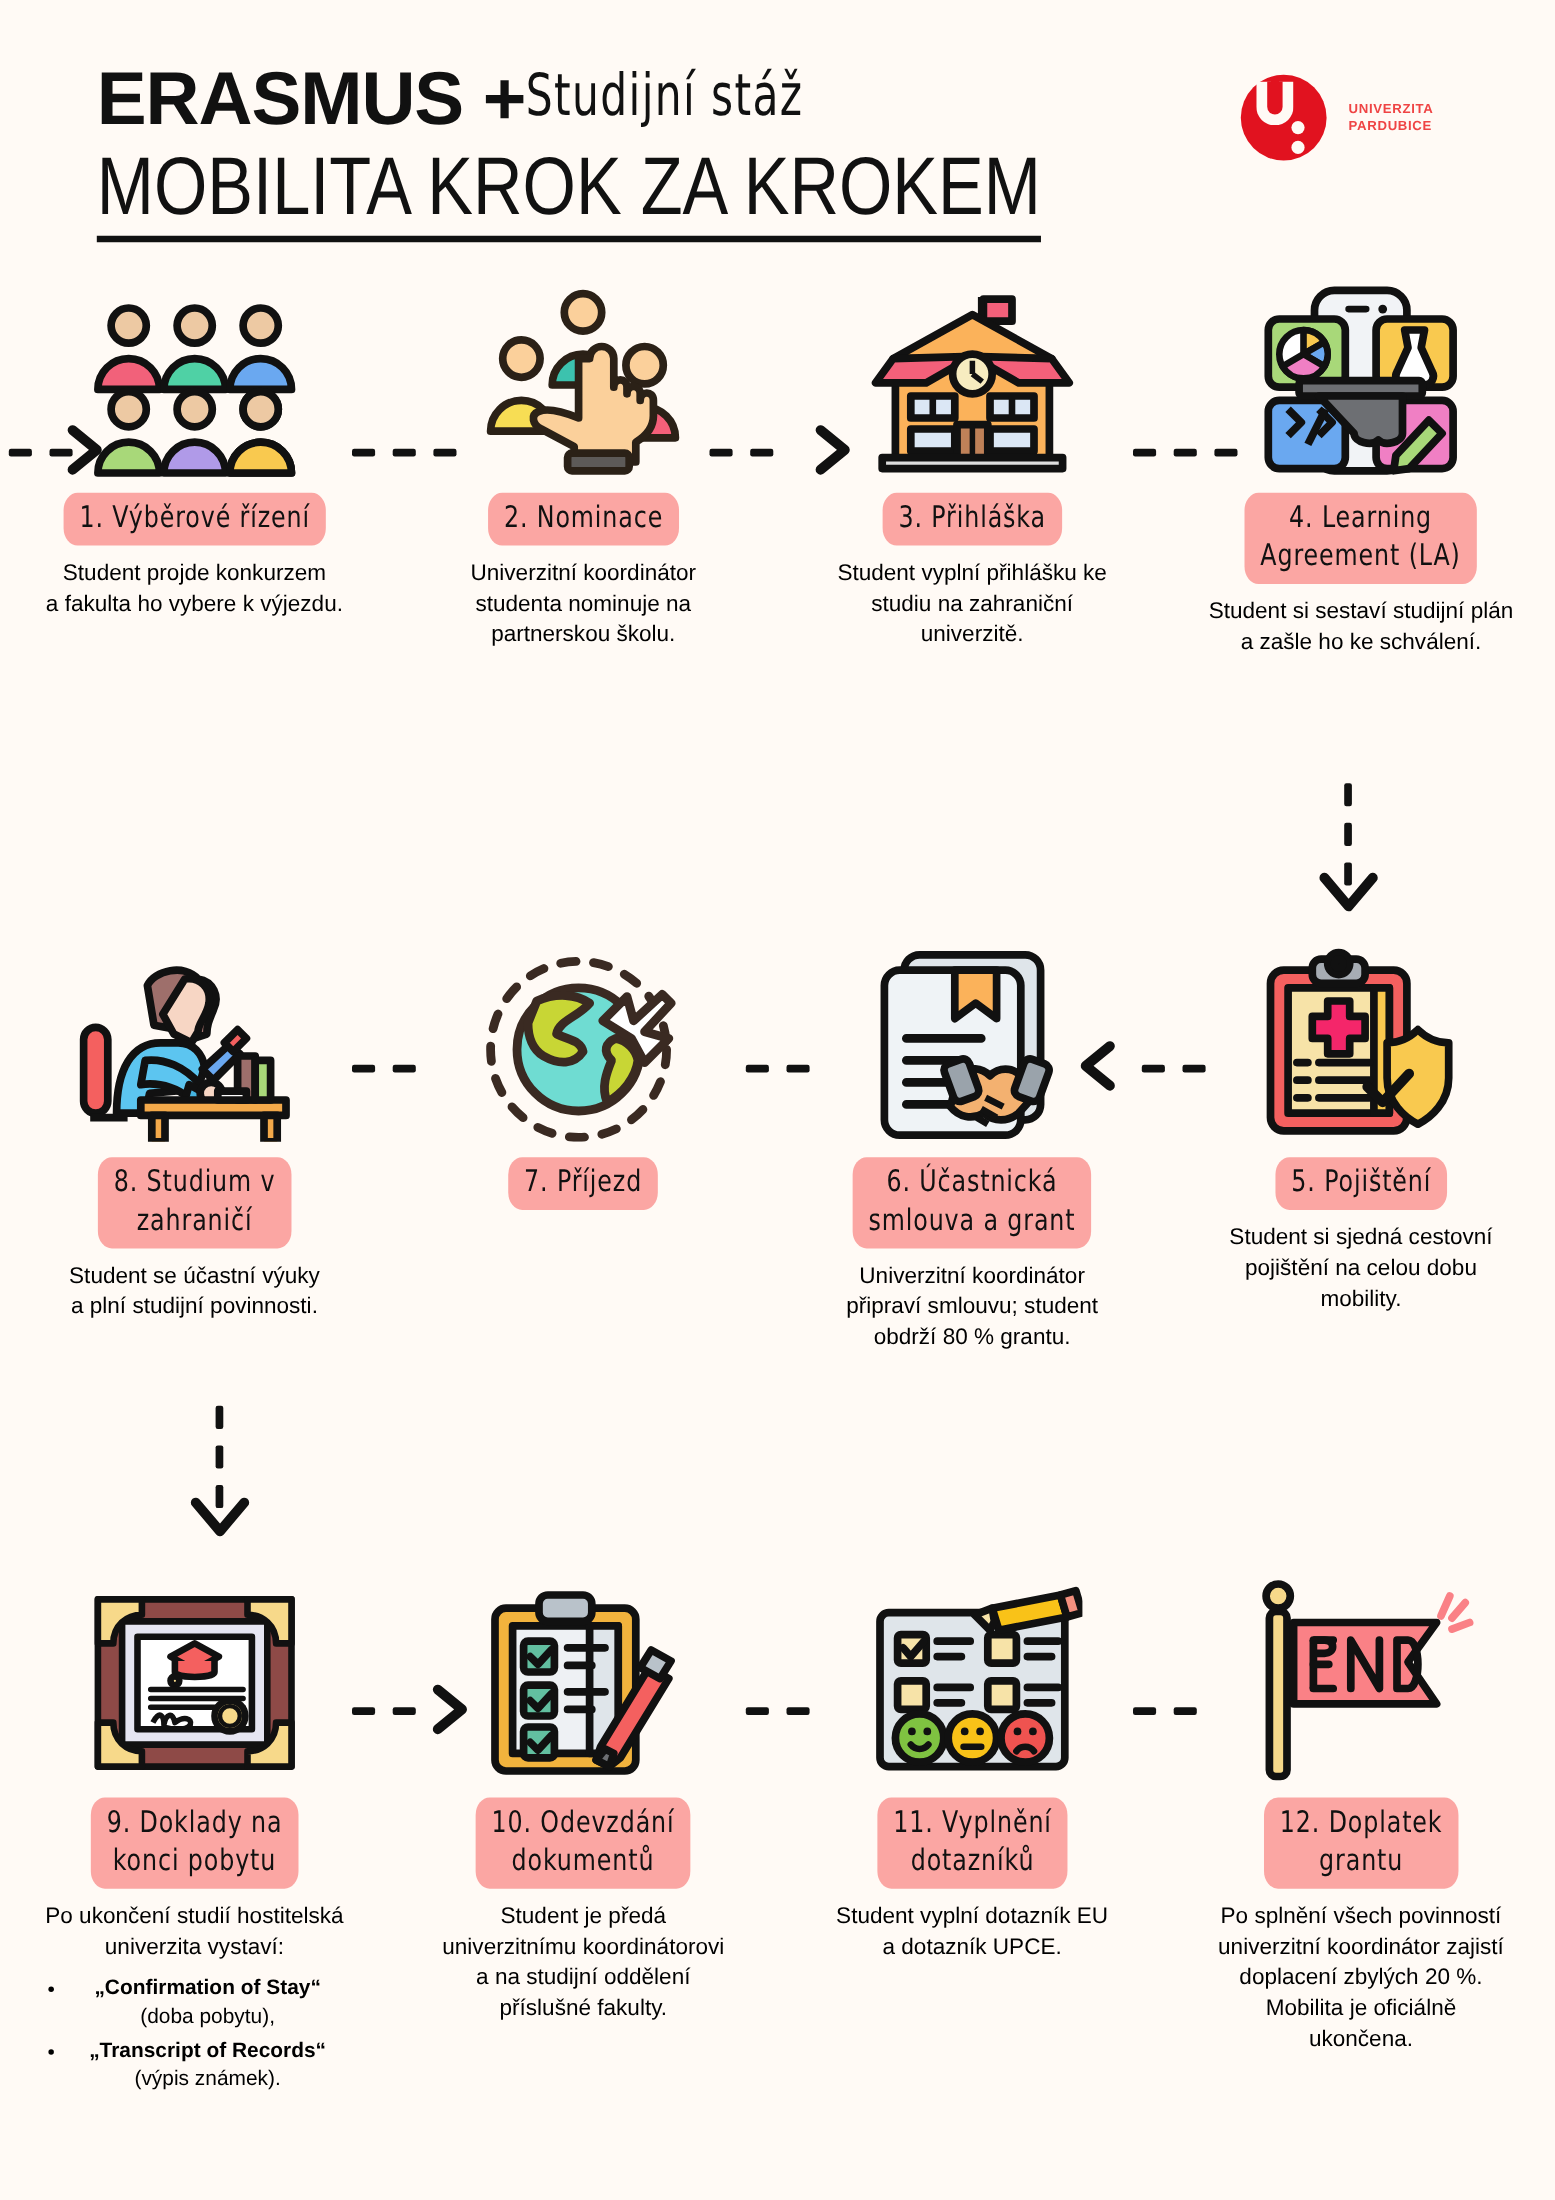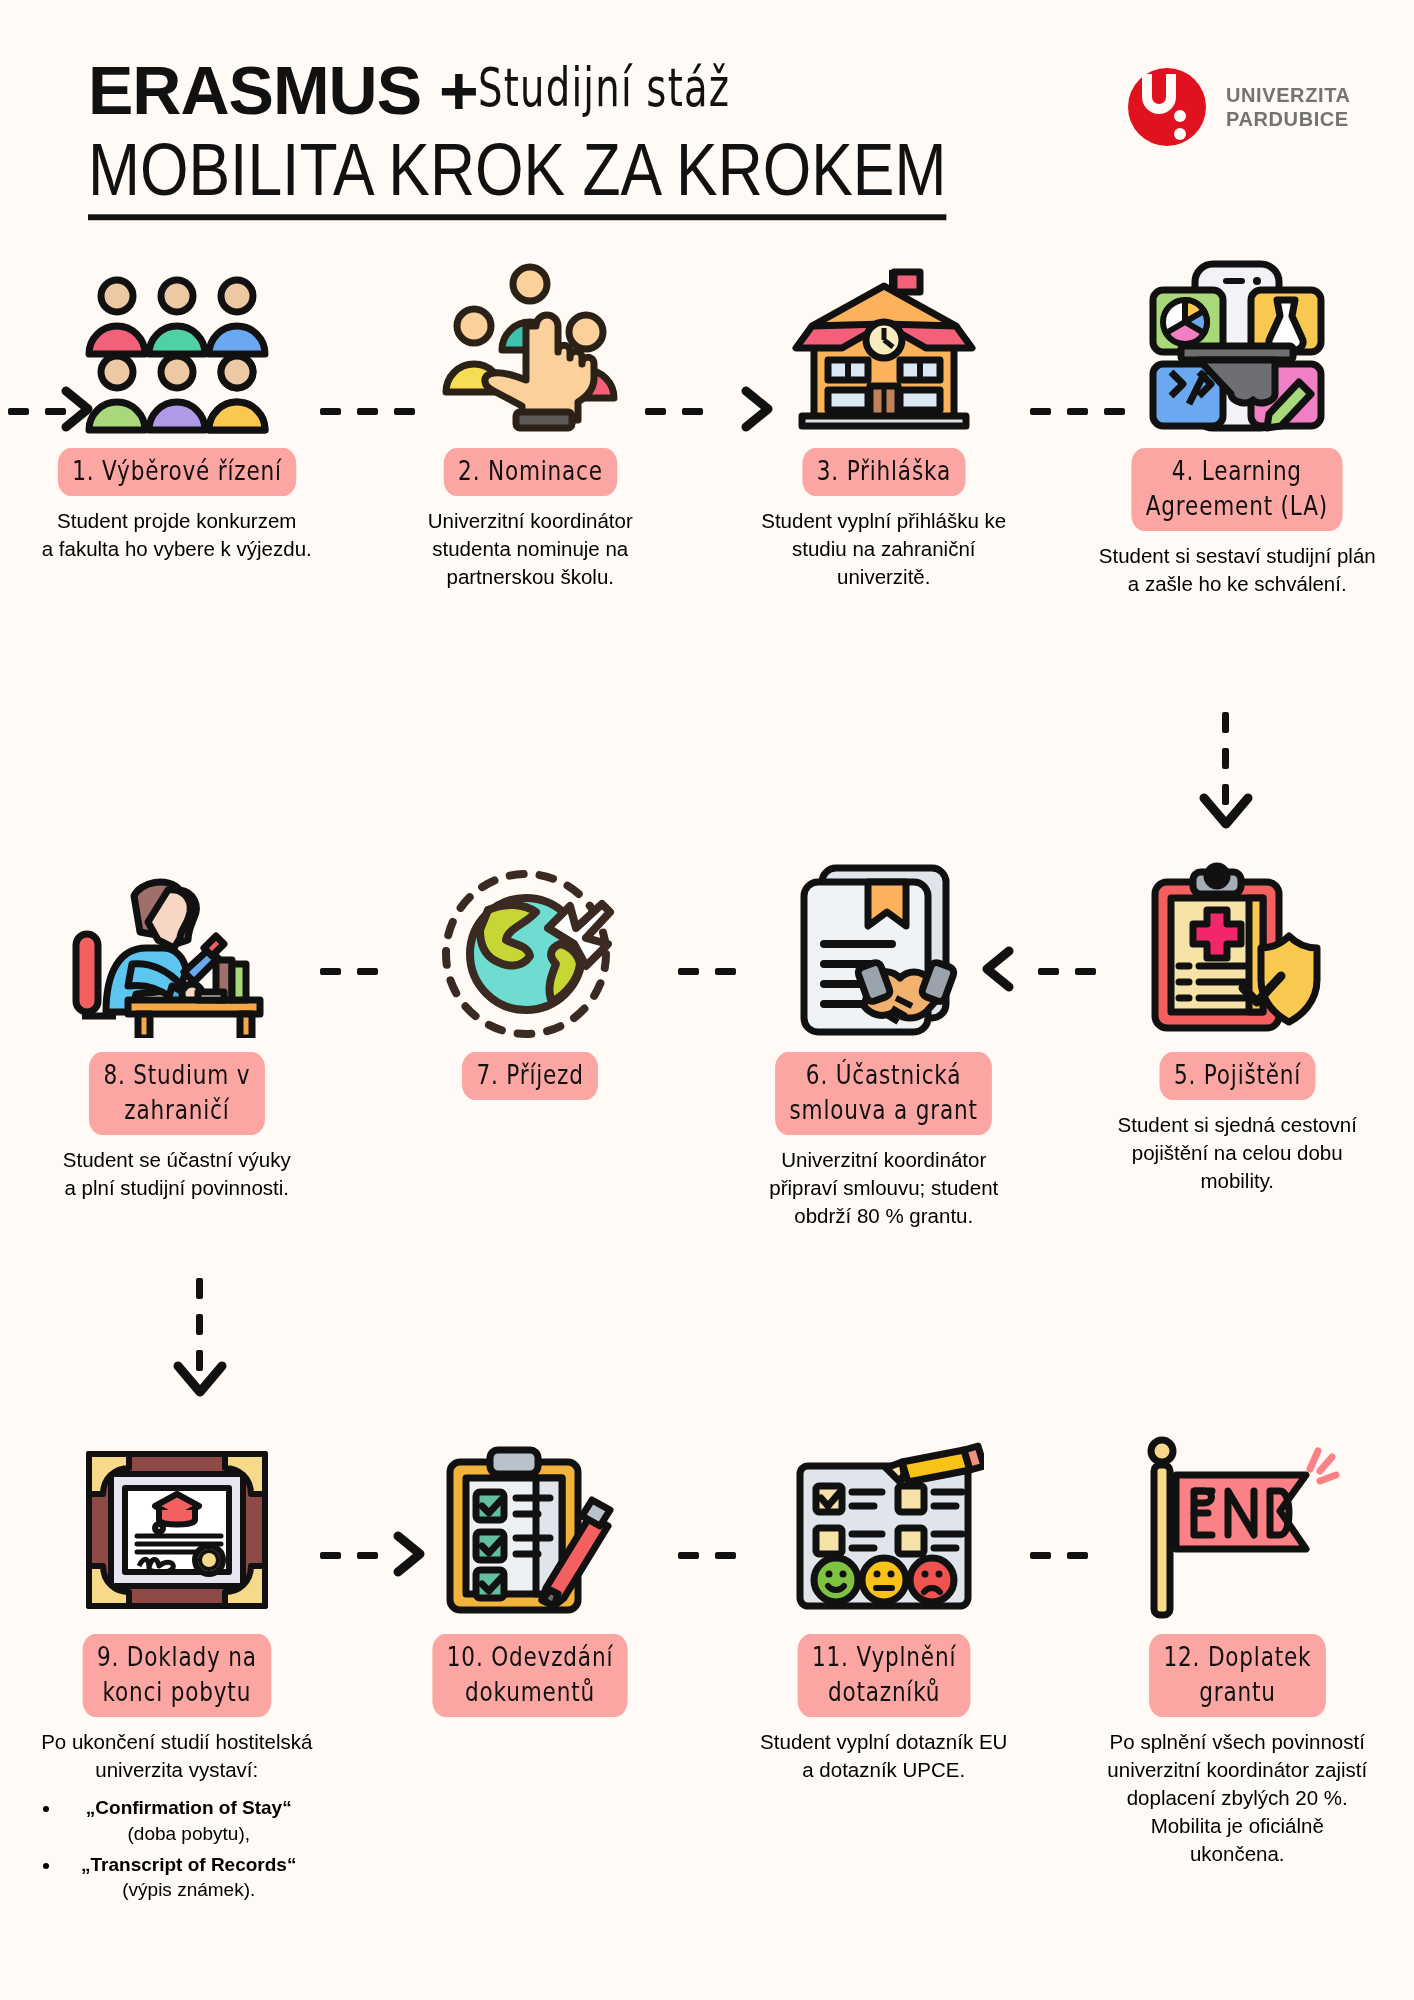--- a/index.html
+++ b/index.html
@@ -35,21 +35,21 @@
   .logo-mark{ position:relative; width:78px; height:78px; }
   .logo-circle{ position:absolute; inset:0; background:#e1121f; border-radius:50%; }
   .logo-u{
     position:absolute; left:14px; top:6px; width:34px; height:40px;
     border:10px solid #fffaf5; border-top:none;
     border-radius:0 0 18px 18px;
   }
   .logo-dot{ position:absolute; width:12px; height:12px; background:#fffaf5; border-radius:50%; right:20px;}
   .logo-dot.d1{ top:42px; }
   .logo-dot.d2{ top:60px; }
-  .logo-text{ font-weight:bold; font-size:20px; line-height:1.22; color:#737373; letter-spacing:.6px;}
+  .logo-text{ font-weight:bold; font-size:12px; line-height:1.22; color:#ef4444; letter-spacing:.6px;}
   
   .row{ position:absolute; left:0; width:1414px; display:flex; }
   .cell{ width:353.5px; position:relative; display:flex; flex-direction:column; align-items:center; }
   .icon-box{ height:200px; display:flex; align-items:flex-end; justify-content:center; }
   .badge{
     background:#fba6a3; color:#111; border-radius:16px;
     padding:5px 18px 8px; font-size:27px; line-height:1.30;
     text-align:center; font-family:"DejaVu Sans", sans-serif;
     transform:scaleX(.80); transform-origin:center;
     white-space:pre-line; letter-spacing:1px;
@@ -433,20 +433,24 @@
             <path d="M86 58h34M86 74h22M86 98h34M86 114h22"></path>
           </g>
           <path d="M124 166l-12-6 4-12 44-72 18 10-44 72z" fill="#f4605f"></path>
           <path d="M152 76l18 10 10-16-18-10z" fill="#b9c2ca"></path>
           <path d="M112 160l12 6 4-12-8-4z" fill="#6d6f73"></path>
         </g>
       </svg>
     </div>
     <div class="badge">10. Odevzdání
 dokumentů</div>
+    <div class="desc">Student je předá
+univerzitnímu koordinátorovi
+a na studijní oddělení
+příslušné fakulty.</div>
   </div>
 
   <div class="cell">
     <div class="icon-box">
       <svg width="200" height="180" viewBox="0 0 200 180">
         <g stroke="#111" stroke-width="7" stroke-linejoin="round">
           <rect x="16" y="26" width="168" height="140" rx="8" fill="#dfe5ea"></rect>
           <g fill="#f7e3a8">
             <rect x="32" y="46" width="26" height="26" rx="3"></rect>
             <rect x="114" y="46" width="26" height="26" rx="3"></rect>

